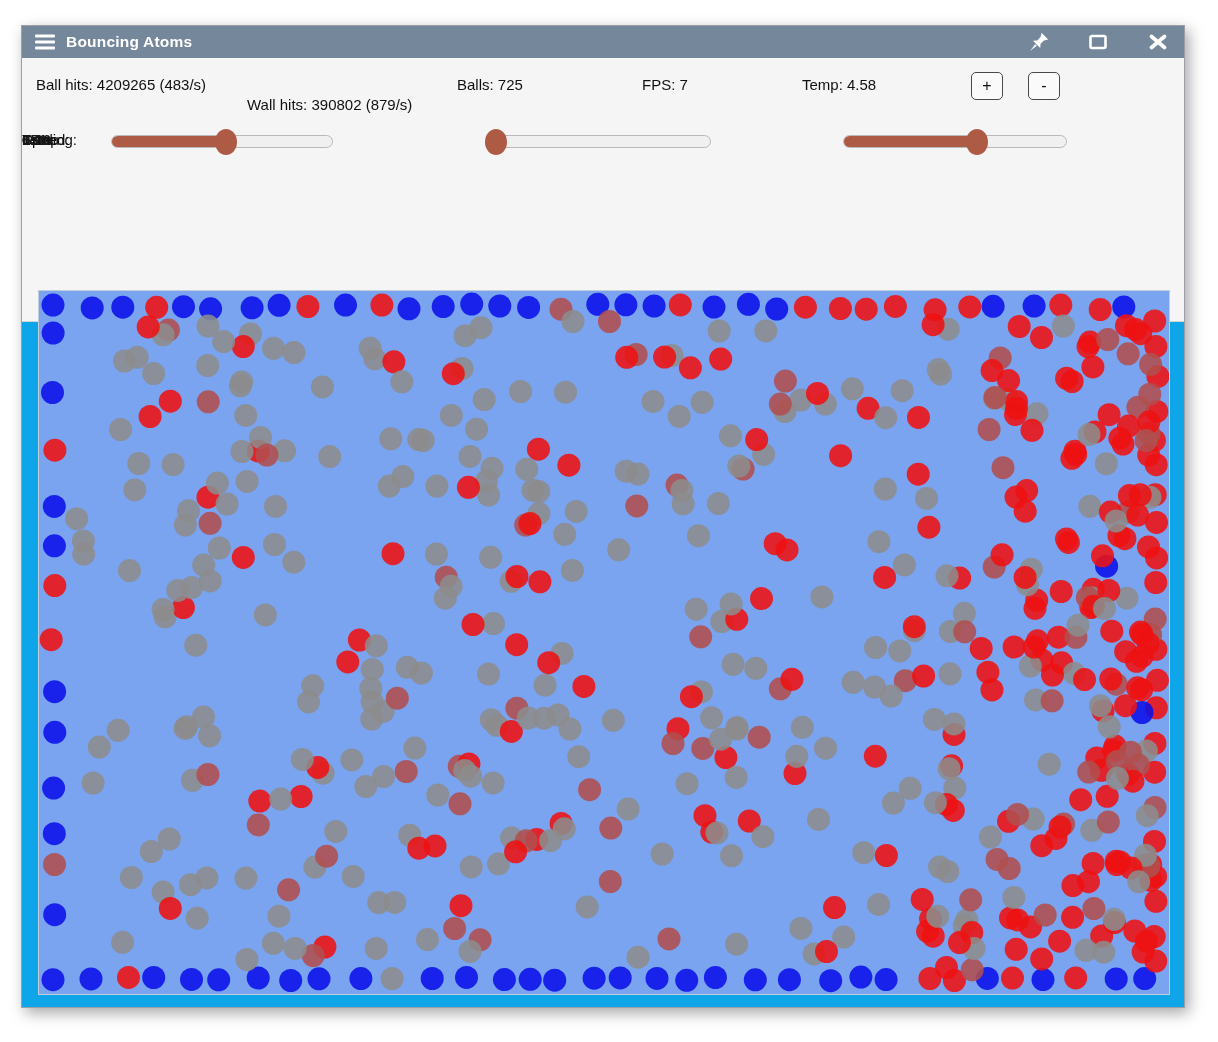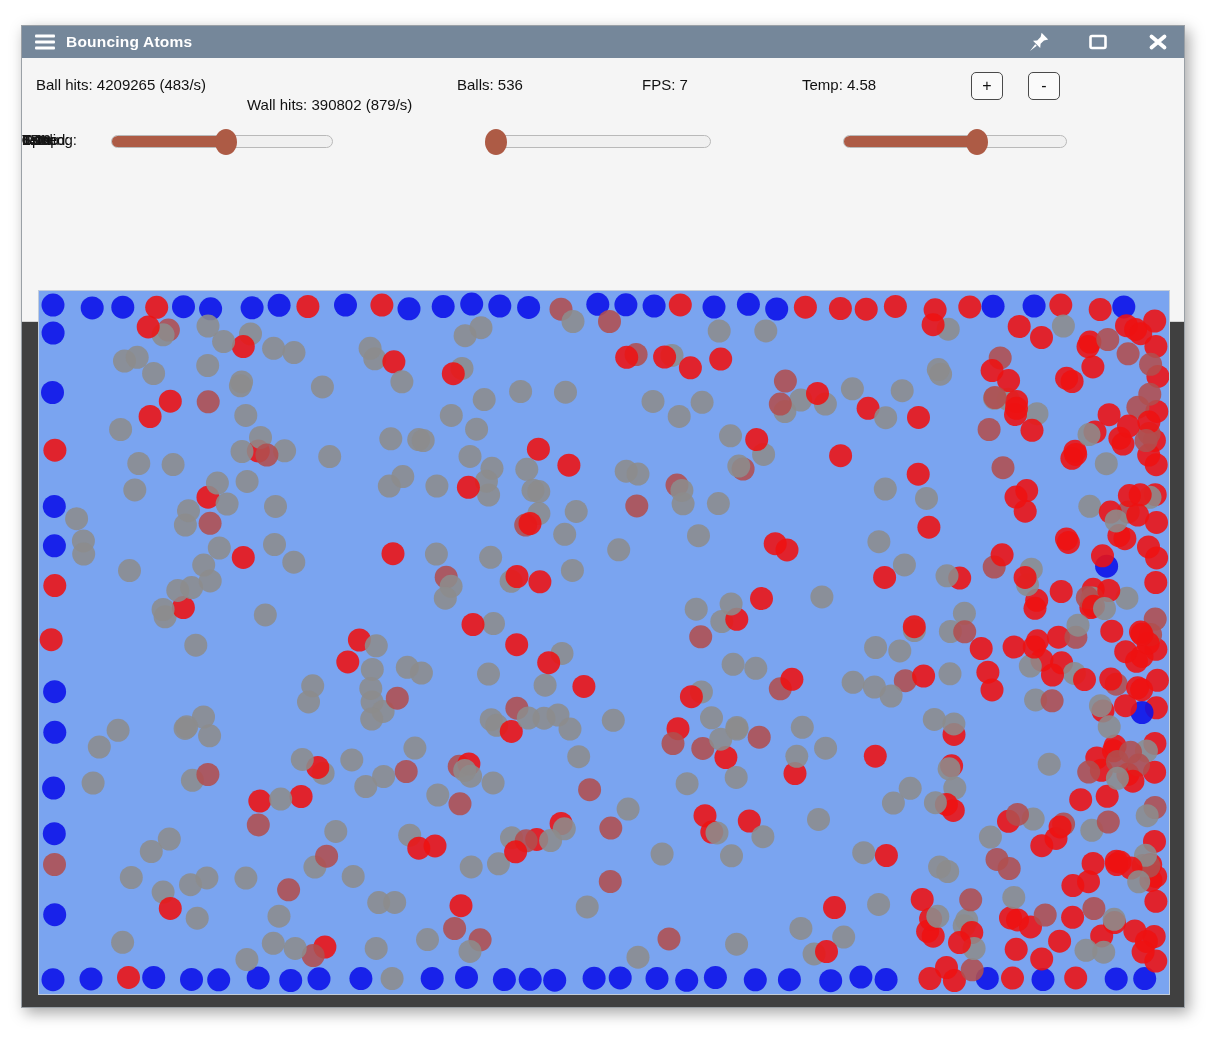--- a/index.html
+++ b/index.html
@@ -1,19 +1,19 @@
 <!DOCTYPE html>
 <html><head>
 <meta charset="utf-8">
 <style>
   * { margin:0; padding:0; box-sizing:border-box; }
   html,body { width:1218px; height:1042px; background:#ffffff;
     font-family:"Liberation Sans","DejaVu Sans",sans-serif; }
   .app-window { position:absolute; left:21px; top:25px; width:1164px; height:983px;
-    background:#404040; border:1px solid #9aa0a6;
+    background:#0ea5e9; border:1px solid #9aa0a6;
     box-shadow:4px 5px 14px rgba(0,0,0,0.35); }
   
   .titlebar { position:absolute; left:0; top:0; width:100%; height:32px;
     background:#75879a; display:flex; align-items:center; }
   .titlebar .hamburger { position:absolute; left:13px; top:8px; width:20px; height:16px; cursor:pointer; }
   .titlebar .title { position:absolute; left:44px; top:0; line-height:32px;
     color:#ffffff; font-weight:bold; font-size:15.5px; letter-spacing:0.2px; }
   .tb-icon { position:absolute; top:6px; width:20px; height:20px; cursor:pointer; }
   .tb-pin { left:1007px; }
   .tb-max { left:1066px; }
@@ -67,21 +67,21 @@
       <rect x="2.5" y="4" width="15" height="12" rx="1.5" fill="none" stroke="#fff" stroke-width="2.6"></rect>
     </svg>
     <svg class="tb-icon tb-close" viewBox="0 0 20 20">
       <path d="M3.5 4.5 L16.5 15.5 M16.5 4.5 L3.5 15.5" stroke="#fff" stroke-width="3.8" stroke-linecap="round"></path>
     </svg>
   </div>
 
   <div class="controls">
     <span class="stat stat-ball-hits">Ball hits: 4209265 (483/s)</span>
     <span class="stat stat-wall-hits">Wall hits: 390802 (879/s)</span>
-    <span class="stat stat-balls">Balls: 536</span>
+    <span class="stat stat-balls">Balls: 725</span>
     <span class="stat stat-fps">FPS: 7</span>
     <span class="stat stat-temp">Temp: 4.58</span>
     <div class="btn btn-plus">+</div>
     <div class="btn btn-minus">-</div>
 
     <div class="ctl-row row-1">
       <span class="sl-speed ctl-label">Speed:</span>
       <span class="sl-speed"><span class="track">
             <span class="track-fill" style="width: calc(52%);"></span>
             <span class="thumb" style="left: 52%;"></span>

